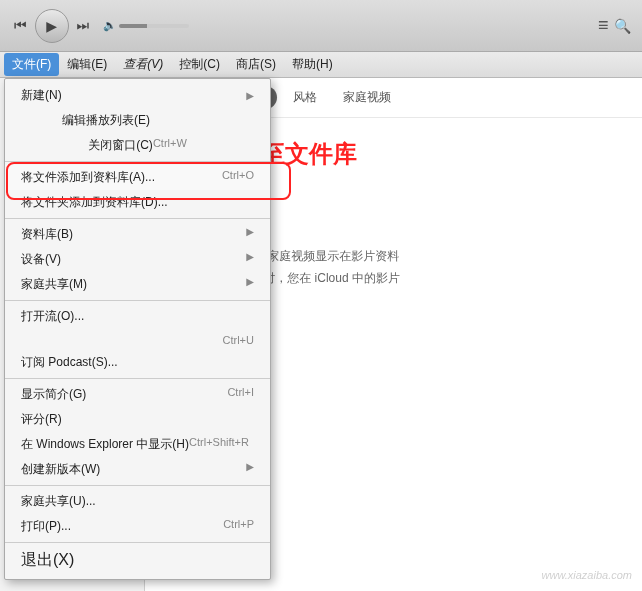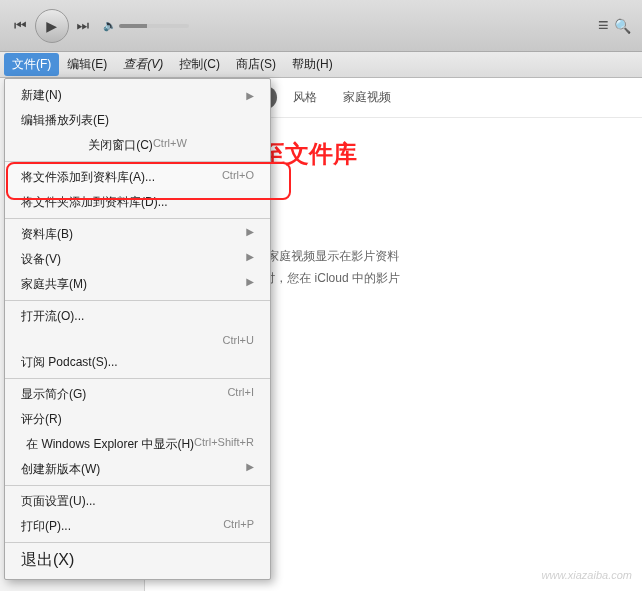--- a/index.html
+++ b/index.html
@@ -87,21 +87,21 @@
 </div>
 
 <div style="position:absolute; top:78px; left:4px; z-index:100;">
   <div style="width:267px; background:#f5f5f5; border:1px solid #aaa; box-shadow:3px 3px 10px rgba(0,0,0,0.3); border-radius:2px; padding:4px 0;">
 
     <div style="padding:4px 16px; font-size:12px; color:#222; cursor:pointer; display:flex; justify-content:space-between; align-items:center;">
       <span>新建(N)</span>
       <span style="color:#888; font-size:10px;">▶</span>
     </div>
 
-    <div style="padding:4px 16px; font-size:12px; color:#222; cursor:pointer; display:flex; justify-content:space-between;">
+    <div style="padding:4px 16px; font-size:12px; color:#222; cursor:pointer; display:flex; justify-content:space-between;margin-left:41px;">
       <span>编辑播放列表(E)</span>
     </div>
 
     <div style="padding:4px 16px; font-size:12px; color:#222; cursor:pointer; display:flex; justify-content:center;">
       <span>关闭窗口(C)</span>
       <span style="color:#888; font-size:11px;">Ctrl+W</span>
     </div>
     <div style="height:1px; background:#ccc; margin:3px 0;"></div>
 
     <div style="padding:4px 16px; font-size:12px; color:#222; cursor:pointer; display:flex; justify-content:space-between; background:rgba(255,255,255,0.4);">
@@ -142,33 +142,33 @@
 
     <div style="padding:4px 16px; font-size:12px; color:#222; cursor:pointer; display:flex; justify-content:space-between;">
       <span>显示简介(G)</span>
       <span style="color:#888; font-size:11px;">Ctrl+I</span>
     </div>
 
     <div style="padding:4px 16px; font-size:12px; color:#222; cursor:pointer; display:flex; justify-content:space-between;">
       <span>评分(R)</span>
     </div>
 
-    <div style="padding:4px 16px; font-size:12px; color:#222; cursor:pointer; display:flex; justify-content:flex-end;">
+    <div style="padding:4px 16px; font-size:12px; color:#222; cursor:pointer; display:flex; justify-content:flex-start;">
       <span>在 Windows Explorer 中显示(H)</span>
       <span style="color:#888; font-size:11px;">Ctrl+Shift+R</span>
     </div>
 
     <div style="padding:4px 16px; font-size:12px; color:#222; cursor:pointer; display:flex; justify-content:space-between;">
       <span>创建新版本(W)</span>
       <span style="color:#888; font-size:10px;">▶</span>
     </div>
     <div style="height:1px; background:#ccc; margin:3px 0;"></div>
 
     <div style="padding:4px 16px; font-size:12px; color:#222; cursor:pointer; display:flex; justify-content:space-between;">
-      <span>页面设置(U)...</span>
+      <span>家庭共享(U)...</span>
     </div>
 
     <div style="padding:4px 16px; font-size:12px; color:#222; cursor:pointer; display:flex; justify-content:space-between;">
       <span>打印(P)...</span>
       <span style="color:#888; font-size:11px;">Ctrl+P</span>
     </div>
     <div style="height:1px; background:#ccc; margin:3px 0;"></div>
 
     <div style="padding:4px 16px; font-size:16px; color:#222; cursor:pointer; display:flex; justify-content:space-between;">
       <span>退出(X)</span>

